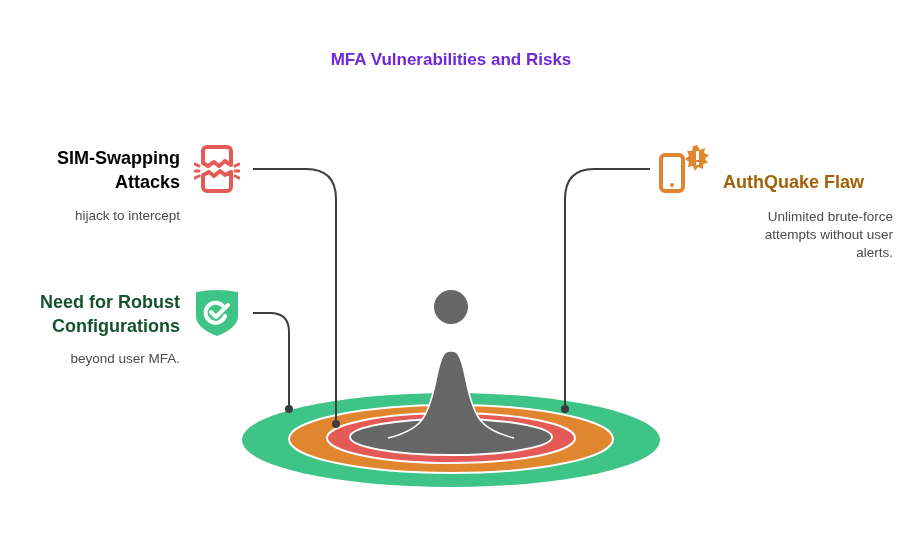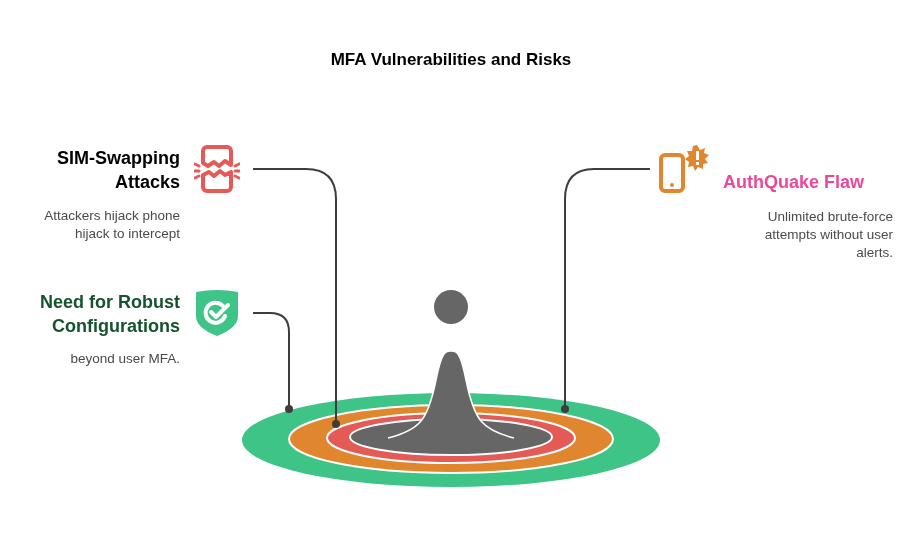--- a/index.html
+++ b/index.html
@@ -1,19 +1,19 @@
 <!DOCTYPE html>
 <html><head>
   <meta charset="utf-8">
   <style>
     html, body { margin: 0; padding: 0; background: #ffffff; }
     body { width: 902px; height: 543px; position: relative; overflow: hidden;
            font-family: "Liberation Sans", sans-serif; }
     .title { position: absolute; left: 0; width: 902px; top: 50px; text-align: center;
-             font-size: 17px; font-weight: bold; color: #000000; }
+             font-size: 17px; font-weight: bold; color: #6d28d9; }
     .heading { position: absolute; font-weight: bold; font-size: 18px; line-height: 24px; }
     .desc { position: absolute; font-size: 13.5px; line-height: 18px; color: #4a4a4a; }
     .right { text-align: right; }
     .left { text-align: left; }
     svg.canvas { position: absolute; left: 0; top: 0; }
     .icon { position: absolute; }
   </style>
 </head>
 <body>
 
@@ -39,21 +39,20 @@
 
   <path d="M650,169 L594,169 Q565,169 565,199 L565,408" fill="none" stroke="#3d3d3d" stroke-width="2"></path>
   <circle cx="565" cy="409" r="4" fill="#3d3d3d"></circle>
 </svg>
 
 <div class="heading right" style="left:20px; width:160px; top:146px; color:#000000;">
   <div>SIM-Swapping</div>
   <div>Attacks</div>
 </div>
 <div class="desc right" style="left:10px; width:170px; top:207px;">
-  <div>Attackers hijack phone</div>
   <div>hijack to intercept</div>
 </div>
 <svg class="icon" style="left:194px; top:145px;" width="46" height="50" viewBox="0 0 46 50">
   <path d="M13,2 h20 a4,4 0 0 1 4,4 v14 l-6,-4 -6,5 -5,-4 -6,4 -5,-3 v-12 a4,4 0 0 1 4,-4 z" fill="none" stroke="#e45a57" stroke-width="4" stroke-linejoin="round"></path>
   <path d="M9,30 l6,-3 5,4 6,-5 5,4 6,-3 v15 a4,4 0 0 1 -4,4 h-20 a4,4 0 0 1 -4,-4 z" fill="none" stroke="#e45a57" stroke-width="4" stroke-linejoin="round"></path>
   <line x1="1" y1="19" x2="5" y2="21" stroke="#e45a57" stroke-width="3" stroke-linecap="round"></line>
   <line x1="1" y1="26" x2="5" y2="26" stroke="#e45a57" stroke-width="3" stroke-linecap="round"></line>
   <line x1="1" y1="33" x2="5" y2="31" stroke="#e45a57" stroke-width="3" stroke-linecap="round"></line>
   <line x1="45" y1="19" x2="41" y2="21" stroke="#e45a57" stroke-width="3" stroke-linecap="round"></line>
   <line x1="45" y1="26" x2="41" y2="26" stroke="#e45a57" stroke-width="3" stroke-linecap="round"></line>
@@ -73,18 +72,18 @@
   <path d="M18,24 l5,5 l12,-12" fill="none" stroke="#ffffff" stroke-width="4" stroke-linecap="round" stroke-linejoin="round"></path>
 </svg>
 
 <svg class="icon" style="left:658px; top:145px;" width="54" height="50" viewBox="0 0 54 50">
   <rect x="3" y="10" width="22" height="36" rx="4" fill="none" stroke="#e0862f" stroke-width="4"></rect>
   <circle cx="14" cy="40" r="2" fill="#e0862f"></circle>
   <polygon points="39,0 42,5 47,3 46,8 51,10 47,14 50,18 45,19 45,24 40,22 37,26 35,21 30,22 31,17 27,14 31,11 29,6 34,6 35,1" fill="#e0862f"></polygon>
   <rect x="38" y="6" width="3" height="9" fill="#ffffff"></rect>
   <rect x="38" y="17" width="3" height="3" fill="#ffffff"></rect>
 </svg>
-<div class="heading left" style="left:723px; width:170px; top:170px; color:#ec4899;">AuthQuake Flaw</div>
+<div class="heading left" style="left:723px; width:170px; top:170px; color:#a16207;">AuthQuake Flaw</div>
 <div class="desc left" style="left:723px; width:170px; top:208px;text-align:right;">
   <div>Unlimited brute-force</div>
   <div>attempts without user</div>
   <div>alerts.</div>
 </div>
 
 </body></html>

